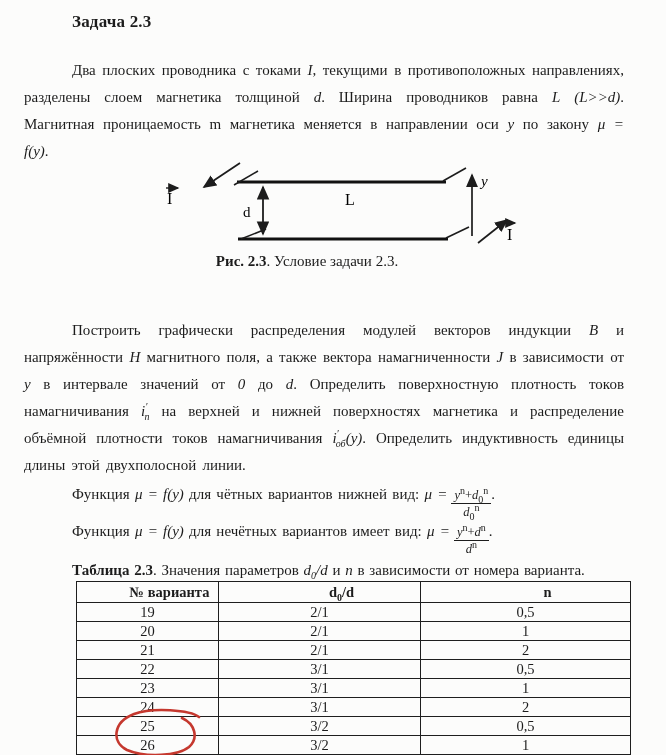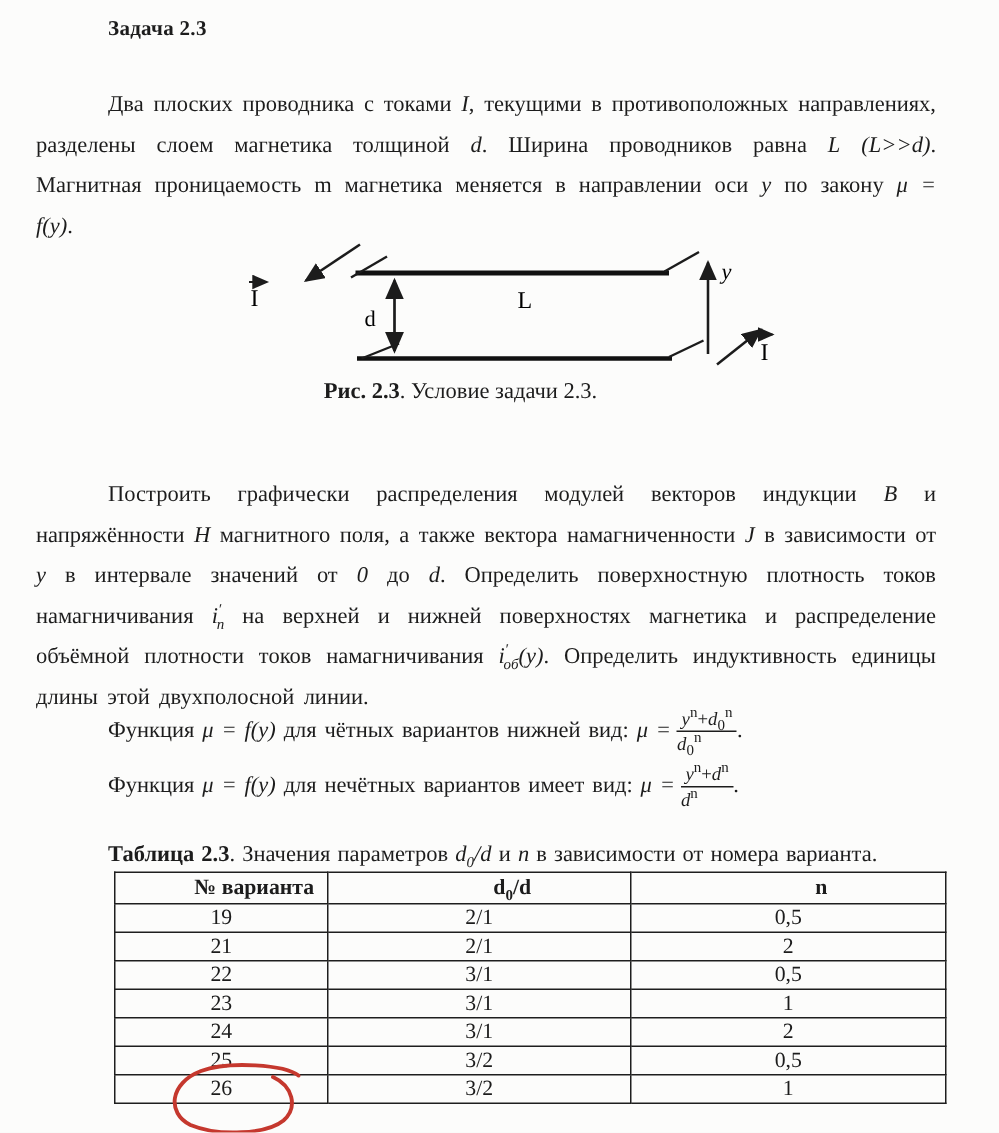--- a/index.html
+++ b/index.html
@@ -7,21 +7,21 @@
     width:666px;height:755px;overflow:hidden;
     background:#f6f6f4;
     font-family:"Liberation Serif","DejaVu Serif",serif;
     color:#1c1c1c;
     position:relative;
   }
   .page{position:absolute;inset:0;background:#fcfcfb;}
   .abs{position:absolute;}
   .title{
     top:12px;left:72px;
-    font-size:14px;font-weight:bold;letter-spacing:.2px;
+    font-size:17px;font-weight:bold;letter-spacing:.2px;
   }
   .para{
     left:24px;width:600px;
     font-size:15px;line-height:27px;
     text-align:justify;text-align-last:left;
     word-spacing:2.5px;
     text-indent:48px;
   }
   .p1{top:42px;}
   .p2{top:302px;}
@@ -37,23 +37,24 @@
   .fig-caption b{font-weight:bold;}
   
   .formula{
     left:24px;width:620px;font-size:15px;
     text-indent:48px;word-spacing:1.5px;
   }
   .f1{top:472px;}
   .f2{top:509px;}
   .frac{
     display:inline-flex;flex-direction:column;
-    vertical-align:middle;text-align:left;
+    vertical-align:middle;text-align:center;
     font-size:12.5px;line-height:1.15;margin-left:4px;
     text-indent:0;
+    margin-top:16px;
   }
   .frac .num{border-bottom:1.2px solid #1c1c1c;padding:0 3px 1px;}
   .frac .den{padding-top:1px;}
   
   .tbl-caption{
     top:562px;left:72px;font-size:15px;word-spacing:1px;
   }
   .tbl-caption b{font-weight:bold;}
   table.vars{
     top:581px;left:76px;position:absolute;
@@ -141,20 +142,25 @@
         <th>n</th>
       </tr>
     </thead>
     <tbody>
       <tr>
           <td>19</td>
           <td>2/1</td>
           <td>0,5</td>
         </tr>
       <tr>
+          <td>20</td>
+          <td>2/1</td>
+          <td>1</td>
+        </tr>
+      <tr>
           <td>21</td>
           <td>2/1</td>
           <td>2</td>
         </tr>
       <tr>
           <td>22</td>
           <td>3/1</td>
           <td>0,5</td>
         </tr>
       <tr>

